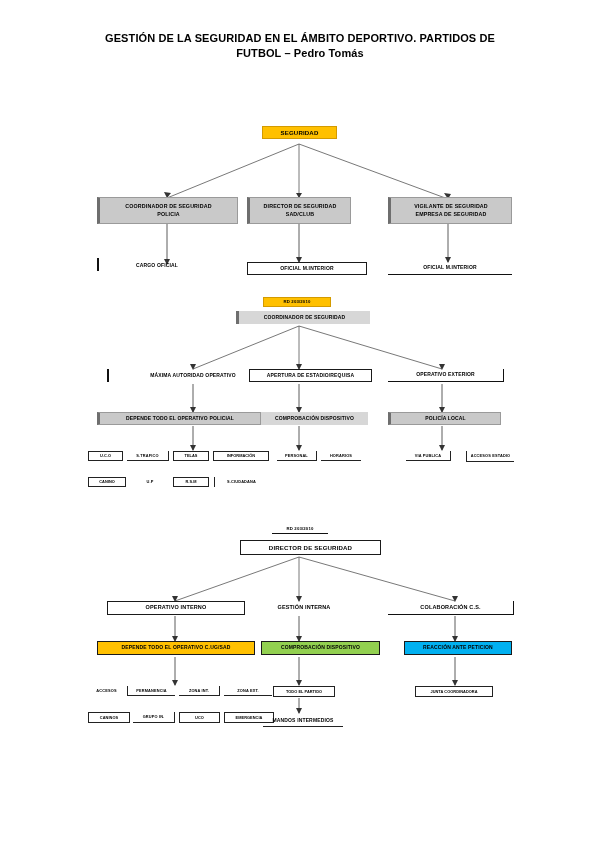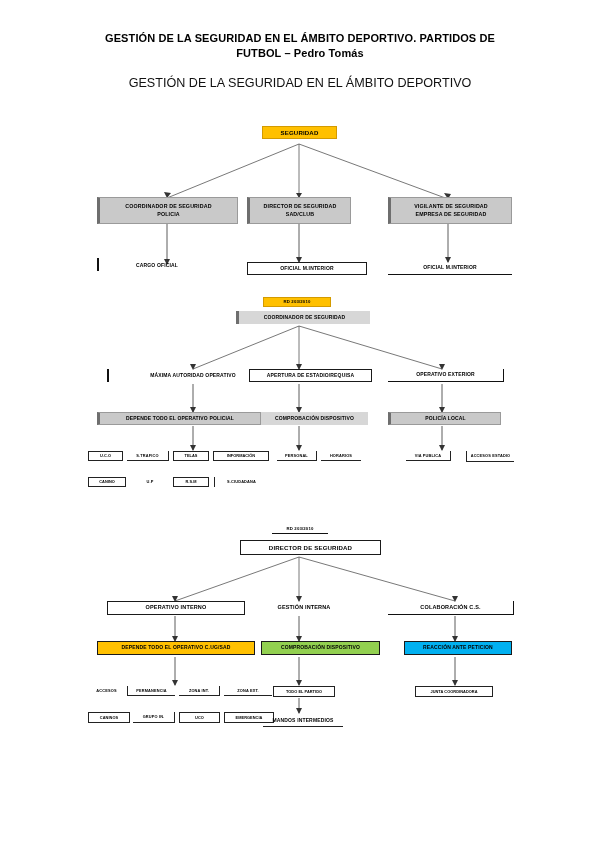--- a/index.html
+++ b/index.html
@@ -48,21 +48,20 @@
   .bar{position:absolute;background:#111;}
 </style>
 </head>
 <body>
 
 <div class="page">
 
   <div class="hdr">GESTIÓN DE LA SEGURIDAD EN EL ÁMBITO DEPORTIVO. PARTIDOS DE FUTBOL – Pedro Tomás</div>
 
   <div class="title">
-    <div>GESTIÓN DE LA SEGURIDAD EN EL ÁMBITO DEPORTIVO</div>
   </div>
 
   <svg class="edges" viewBox="0 0 599 848">
     <g stroke="#555" stroke-width="0.8" fill="none">
 
       <path d="M299,144 L167,198" marker-end="url(#a1)"></path>
       <path d="M299,144 L299,197"></path>
       <path d="M299,144 L448,199"></path>
       <path d="M167,224 L167,264" stroke="#333"></path>
       <path d="M299,224 L299,262" stroke="#333"></path>

